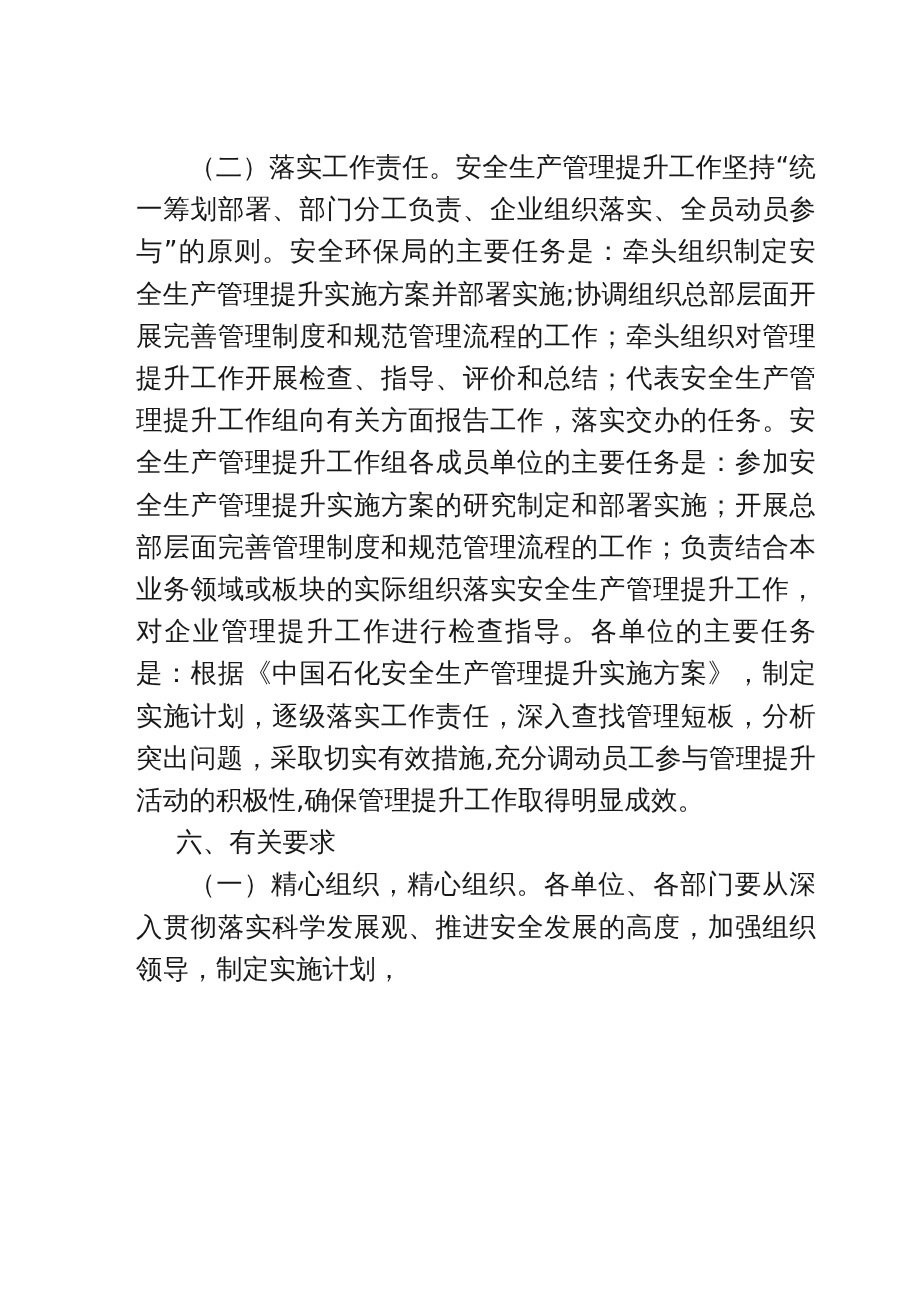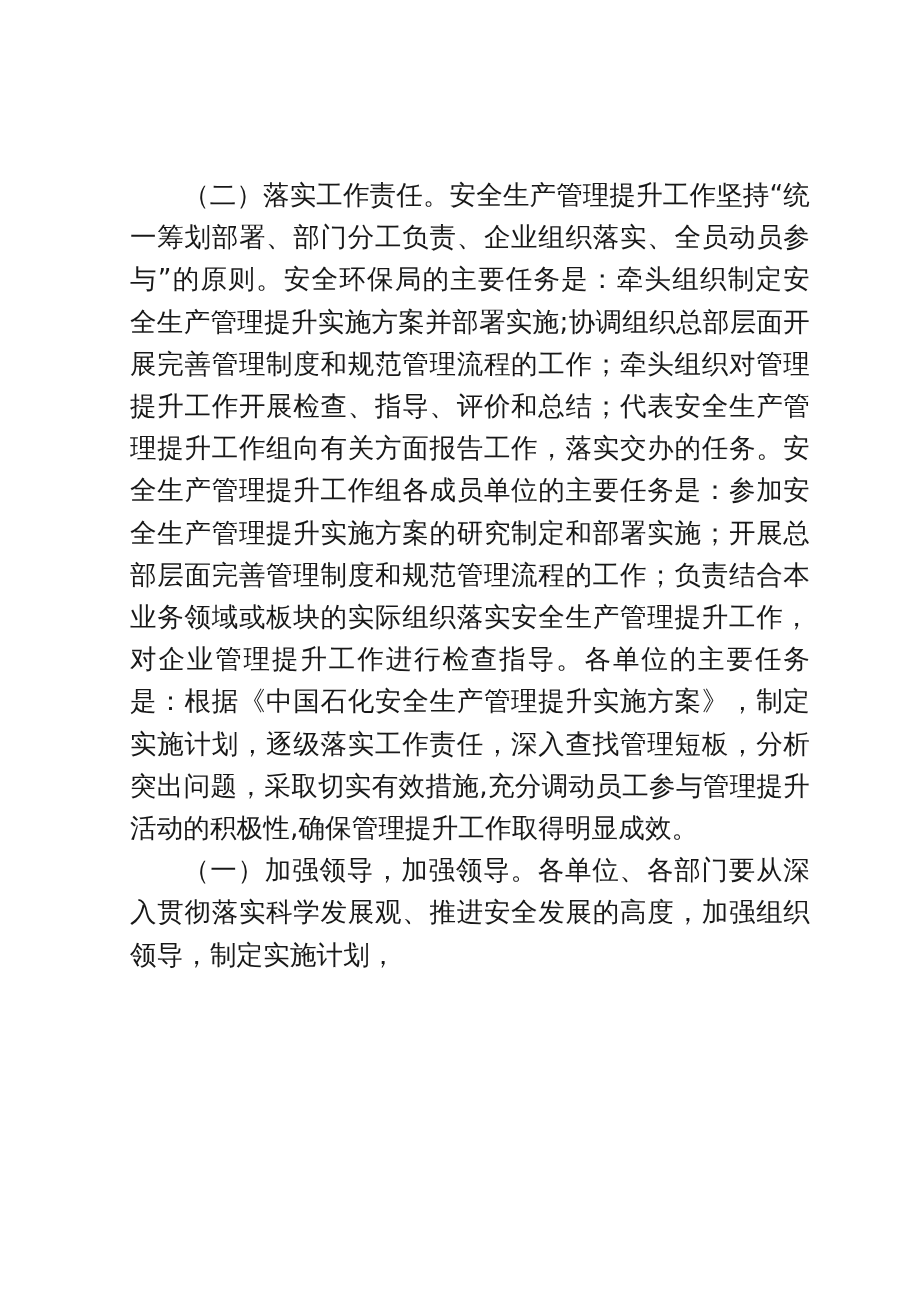--- a/index.html
+++ b/index.html
@@ -20,24 +20,23 @@
     position: absolute;
     left: 0;
     top: 0;
     width: 920px;
     height: 1301px;
     background: #ffffff;
   }
 
   #text-body {
     position: absolute;
-    left: 130px;
+    left: 136px;
     top: 146px;
     width: 680px;
-    margin-top: 28px;
   }
 
   .para {
     margin: 0;
     padding: 0;
     font-size: 26.5px;
     line-height: 42.2px;
     text-align: justify;
     text-justify: inter-character;
     text-indent: 53px;
@@ -66,18 +65,19 @@
 </head>
 <body>
 
 <div id="page">
 
   <div id="text-body">
 
     <p class="para">（二）落实工作责任。安全生产管理提升工作坚持“统一筹划部署、部门分工负责、企业组织落实、全员动员参与”的原则。安全环保局的主要任务是：牵头组织制定安全生产管理提升实施方案并部署实施;协调组织总部层面开展完善管理制度和规范管理流程的工作；牵头组织对管理提升工作开展检查、指导、评价和总结；代表安全生产管理提升工作组向有关方面报告工作，落实交办的任务。安全生产管理提升工作组各成员单位的主要任务是：参加安全生产管理提升实施方案的研究制定和部署实施；开展总部层面完善管理制度和规范管理流程的工作；负责结合本业务领域或板块的实际组织落实安全生产管理提升工作，对企业管理提升工作进行检查指导。各单位的主要任务是：根据《中国石化安全生产管理提升实施方案》，制定实施计划，逐级落实工作责任，深入查找管理短板，分析突出问题，采取切实有效措施,充分调动员工参与管理提升活动的积极性,确保管理提升工作取得明显成效。</p>
 
 
+    <p class="para heading">六、有关要求</p>
 
-    <p class="para">（一）加强领导，加强领导。各单位、各部门要从深入贯彻落实科学发展观、推进安全发展的高度，加强组织领导，制定实施计划，</p>
+    <p class="para">（一）精心组织，精心组织。各单位、各部门要从深入贯彻落实科学发展观、推进安全发展的高度，加强组织领导，制定实施计划，</p>
 
   </div>
 
 </div>
 
 </body></html>

